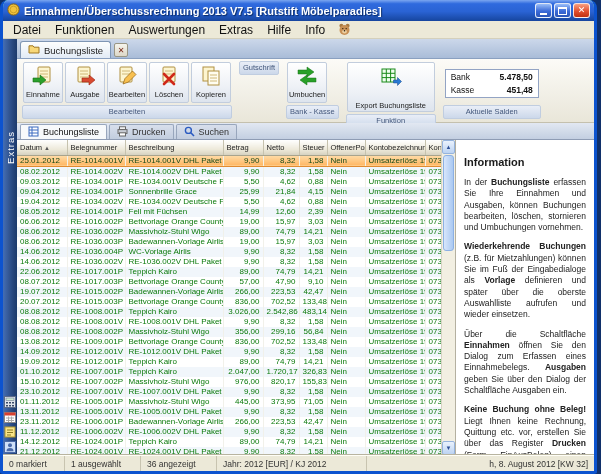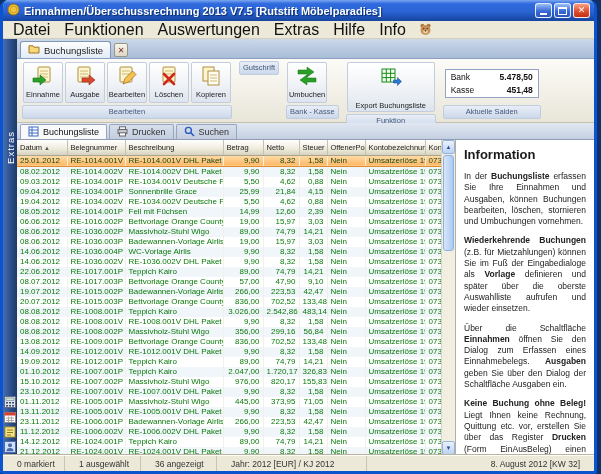--- a/index.html
+++ b/index.html
@@ -16,21 +16,21 @@
                    text-shadow:1px 1px 1px #082a66;}
   .cap-btn{width:17px;height:15px;border-radius:3px;border:1px solid rgba(255,255,255,.85);
            display:flex;align-items:center;justify-content:center;color:#fff;font-size:9px;line-height:1;box-sizing:border-box;}
   .btn-blue{background:linear-gradient(#9abef8,#3a6ad8 55%,#2a55b8);}
   .btn-close{background:linear-gradient(#f8a080,#e25030 55%,#c03010);}
   .glyph-min{width:7px;height:2px;background:#fff;margin-top:7px;}
   .glyph-max{width:7px;height:5px;border:1px solid #fff;border-top:2px solid #fff;}
 
   
   .menubar{height:17px;flex:none;display:flex;align-items:center;padding:0 3px;background:#ece9d8;
-           border-bottom:1px solid #d4d0bc;font-size:16px;color:#111;}
+           border-bottom:1px solid #d4d0bc;font-size:12px;color:#111;}
   .menu-item{padding:1px 7px;cursor:default;}
   .mascot{margin-left:6px;display:flex;align-items:center;}
 
   
   .body-row{flex:1;display:flex;min-height:0;}
   .sidebar{width:14px;flex:none;background:linear-gradient(90deg,#446eb4,#27477e 70%,#1c3a6c);
            display:flex;flex-direction:column;align-items:center;}
   .sidebar-label{margin-top:92px;color:#fff;font-size:9.5px;letter-spacing:1px;
                  writing-mode:vertical-rl;transform:rotate(180deg);}
   .sidebar-icons{margin-top:auto;margin-bottom:4px;display:flex;flex-direction:column;gap:3px;}
@@ -91,28 +91,28 @@
 
   
   .vscroll{width:14px;flex:none;display:flex;flex-direction:column;background:#f2efe2;border-left:1px solid #d8d4c4;box-sizing:border-box;}
   .sbtn{height:14px;flex:none;display:flex;align-items:center;justify-content:center;font-size:6px;color:#2c4f96;
         background:linear-gradient(#eaf2fd,#bcd3f2);border:1px solid #95b3dd;border-radius:2px;box-sizing:border-box;}
   .strack{flex:1;padding:1px;}
   .sthumb{height:96px;background:linear-gradient(90deg,#d8e6fb,#aac9f2);border:1px solid #8cb0e4;border-radius:3px;box-sizing:border-box;}
 
   
   .info-panel{flex:1;background:#fff;border-left:1px solid #b4b0a0;padding:7px 8px;overflow:hidden;min-width:0;}
-  .info-panel h3{margin:0 0 9px 0;font-size:13px;color:#1a1a1a;}
+  .info-panel h3{margin:9px 0 9px 0;font-size:11px;color:#1a1a1a;}
   .info-panel p{margin:0 0 8px 0;font-size:8.5px;line-height:1.33;color:#222;text-align:justify;}
   .b{font-weight:bold;}
 
   
   .statusbar{height:15px;flex:none;display:flex;align-items:stretch;background:#ece9d8;border-top:1px solid #fffef6;
              box-shadow:0 -1px 0 #b8b4a0;font-size:8.5px;color:#333;}
-  .seg{display:flex;align-items:center;padding:0 14px;border-right:1px solid #c8c4b0;white-space:nowrap;overflow:hidden;box-sizing:border-box;}
+  .seg{display:flex;align-items:center;padding:0 6px;border-right:1px solid #c8c4b0;white-space:nowrap;overflow:hidden;box-sizing:border-box;}
   .seg-marked{width:62px;}  .seg-selected{width:76px;}  .seg-shown{width:76px;}
   .seg-year{width:150px;}   .seg-user{width:122px;margin-top:48px;}
   .seg-date{flex:1;justify-content:flex-end;border-right:none;}
 </style>
 </head>
 <body>
 
 <div class="window">
 
   <div class="titlebar">

